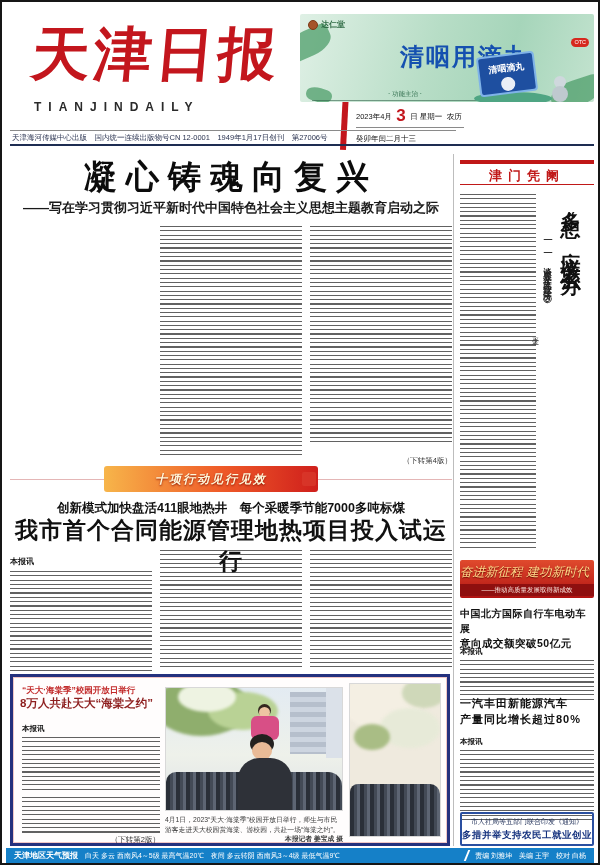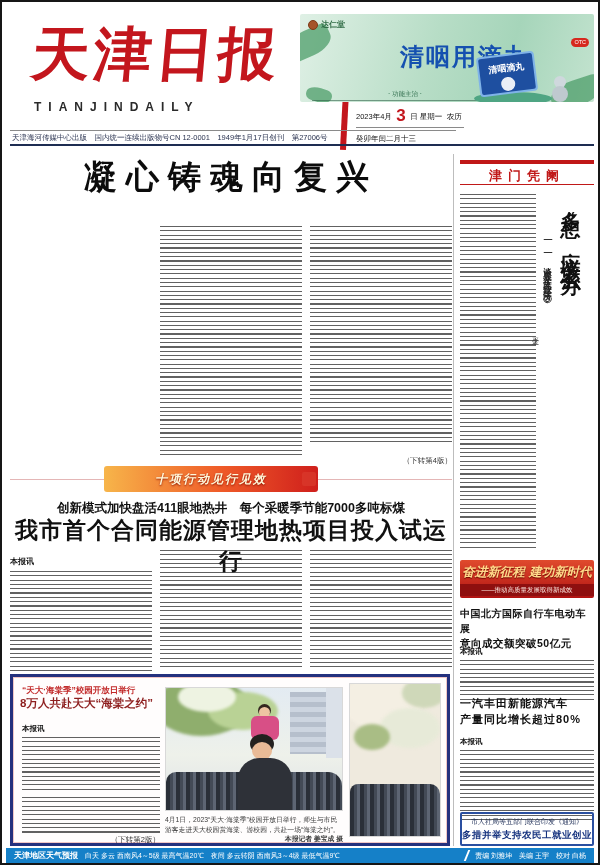--- a/index.html
+++ b/index.html
@@ -29,21 +29,21 @@
   .h1sub{font-size:13px;font-weight:bold;color:#1a1a1a}
   .colbody{position:absolute;width:142px}
   .quotebox{background:#fbe5e1;color:#c0392b;font-size:8px;line-height:1.45;padding:3px 4px;font-weight:bold}
   .turn{font-size:7.5px;color:#333;text-align:right}
   
   .vtext{writing-mode:vertical-rl;text-orientation:upright}
   .redbar{background:#c01818}
   
   .banner-actions{background:linear-gradient(90deg,#f7b54a,#ef5a28 55%,#cf1f1c);border-radius:3px;color:#fff8da;font-family:"DejaVu Serif",serif;font-style:italic;font-weight:bold;font-size:12px;letter-spacing:2px;text-align:center;line-height:26px;text-shadow:0 1px 2px #8d1500}
   .banner-era{background:linear-gradient(180deg,#e04a2d,#b01212);border-radius:2px;overflow:hidden}
-  .banner-era .t{font-family:"DejaVu Serif",serif;font-weight:bold;font-style:italic;color:#ffd98a;font-size:12.5px;text-align:center;line-height:24px;text-shadow:0 1px 1px #6d0a00}
+  .banner-era .t{font-family:"DejaVu Serif",serif;font-weight:normal;font-style:italic;color:#ffd98a;font-size:12.5px;text-align:left;line-height:24px;text-shadow:0 1px 1px #6d0a00}
   .banner-era .s{background:#8e0f0f;color:#ffe9e2;font-size:6.5px;text-align:center;line-height:12px}
   
   .featbox{border:3px solid #24317e;box-shadow:inset 0 0 0 1px #f0c6c6;background:#fffdfd}
   .photo{overflow:hidden;position:absolute;border:1px solid #d8d8d8}
   .blob{position:absolute;border-radius:50%;filter:blur(1.5px)}
   .crowd{position:absolute;left:0;right:0;bottom:0;background:repeating-linear-gradient(90deg,#2a2f38 0 4px,#434a56 4px 7px,#5d6573 7px 10px)}
   
   .footer{background:#1580c8;color:#fff;display:flex;align-items:center;padding:0 8px;gap:7px}
   .slash{width:2px;height:11px;background:#fff;transform:skewX(-22deg)}
 </style>
@@ -90,20 +90,21 @@
     <div class="abs" style="right:42px;top:78px;width:78px;height:13px;border-radius:50%;background:#4fa583"></div>
     <div class="abs" style="right:58px;top:40px;width:58px;height:40px;background:#1e4fa0;border:2px solid #7fb3e8;border-radius:4px;transform:rotate(-7deg);color:#fff;font-size:9px;font-weight:bold;text-align:center;line-height:14px;padding-top:5px">
       <span>清咽滴丸</span>
       <div style="margin:2px auto 0;width:14px;height:14px;border-radius:50%;background:#fff;opacity:.9"></div>
     </div>
     <div class="abs" style="right:28px;top:62px;width:12px;height:12px;border-radius:50%;background:#cfd8dd"></div>
     <div class="abs" style="right:26px;top:72px;width:16px;height:16px;border-radius:50%;background:#bfc9cf"></div>
   </div>
 
   <div class="abs h1 ctr" style="left:8px;top:153px;width:442px">凝心铸魂向复兴</div>
+  <div class="abs h1sub ctr" style="left:8px;top:197px;width:442px">——写在学习贯彻习近平新时代中国特色社会主义思想主题教育启动之际</div>
 
   <div class="colbody greek" style="left:158px;top:224px;height:232px"></div>
   <div class="colbody" style="left:308px;top:224px;height:232px">
     <div class="greek" style="height:218px"></div>
     <div class="turn" style="margin-top:12px">（下转第4版）</div>
   </div>
 
   <div class="abs" style="left:8px;top:477px;width:442px;height:1px;background:#e4b6b6"></div>
   <div class="abs banner-actions" style="left:102px;top:464px;width:214px;height:26px">十项行动见行见效</div>
   <div class="abs" style="left:300px;top:470px;width:14px;height:14px;background:#d8372a;opacity:.85;border-radius:2px"></div>

